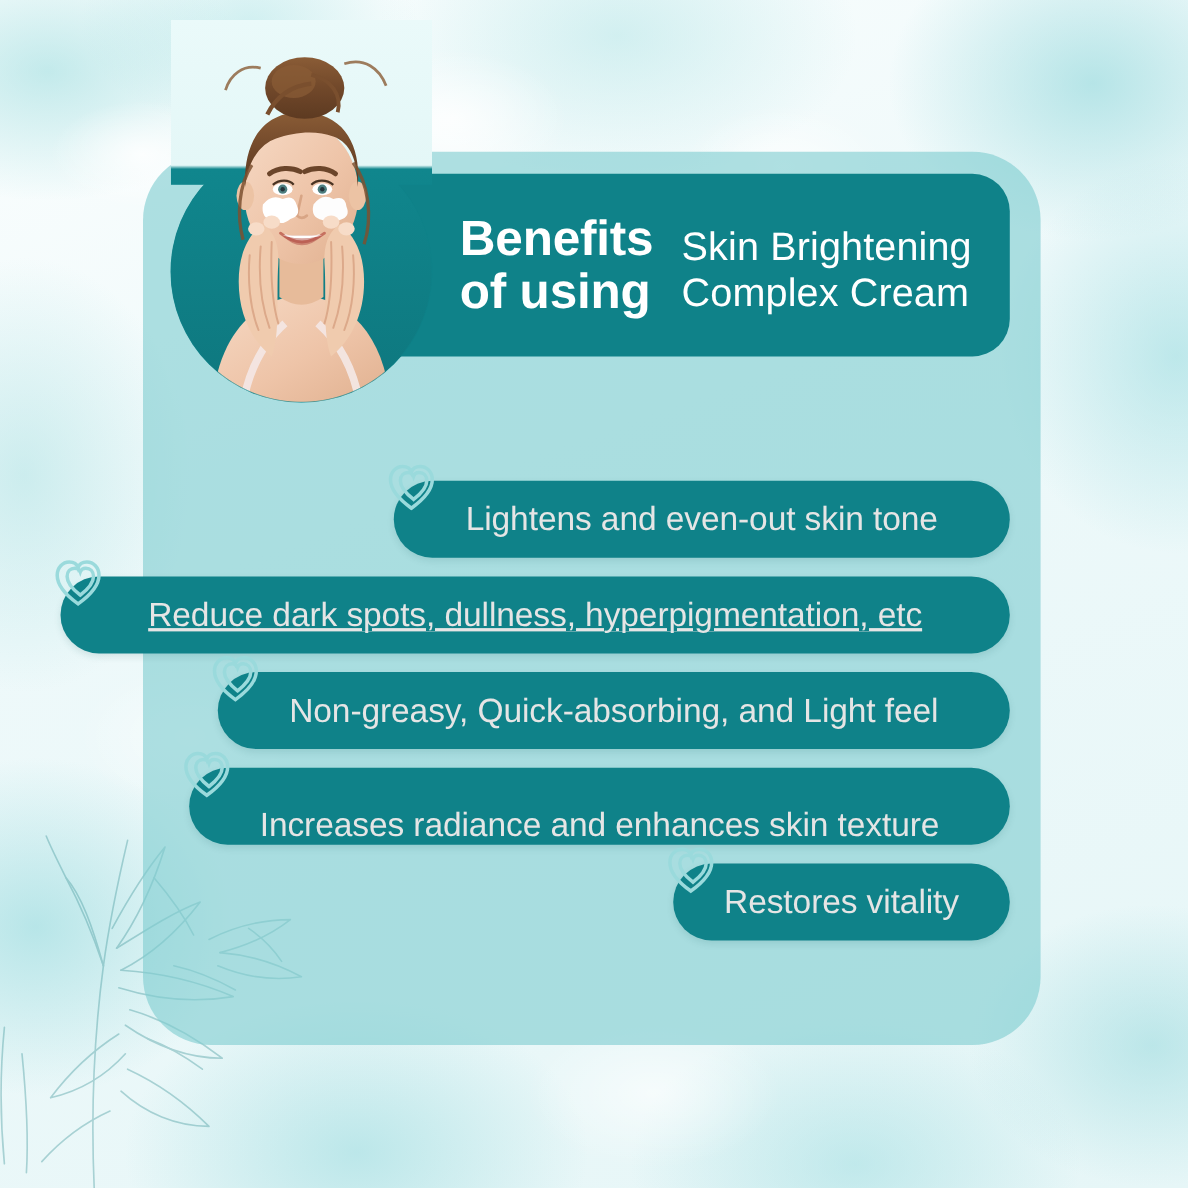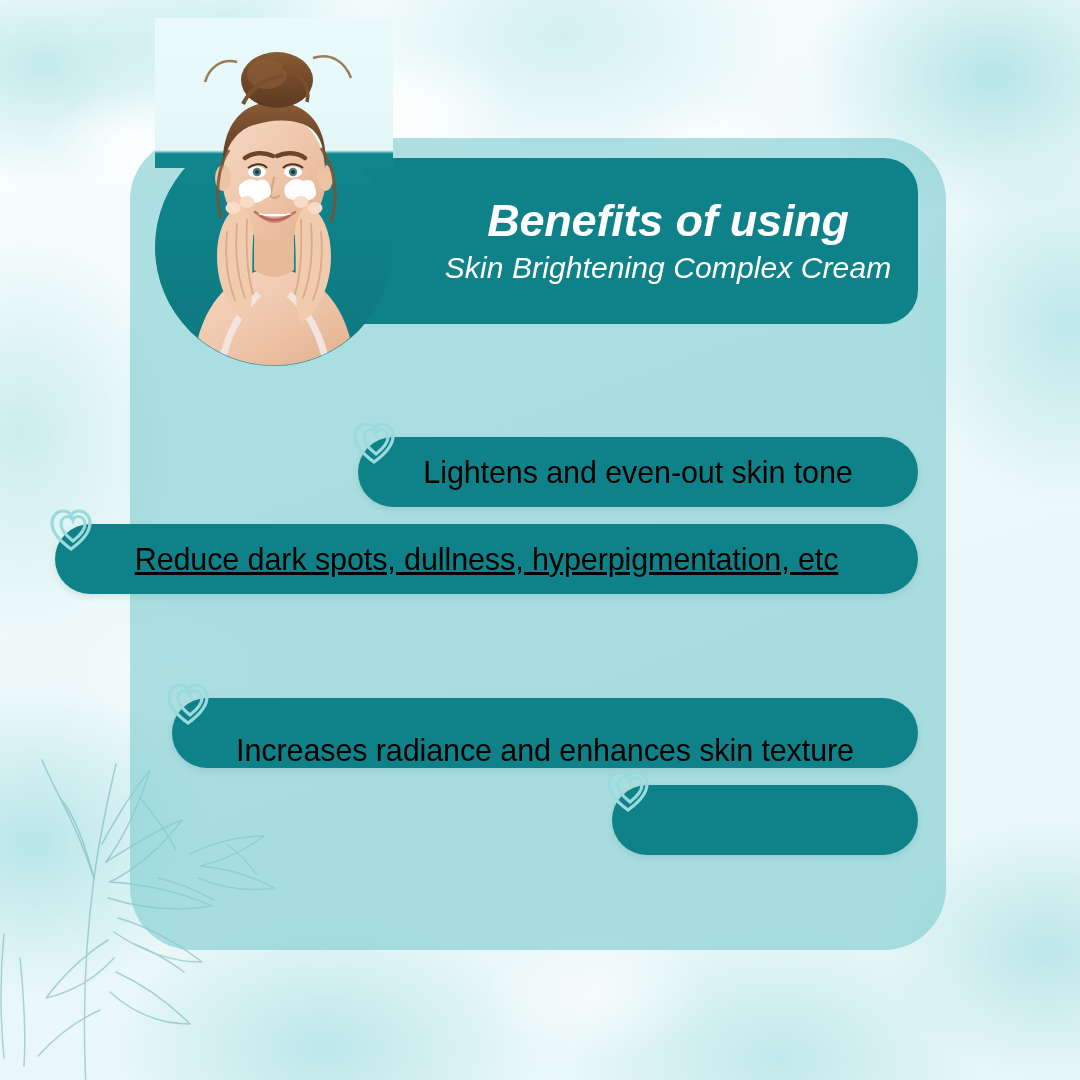--- a/index.html
+++ b/index.html
@@ -63,34 +63,32 @@
 
   
   .header-bar {
     position:absolute;
     left:268px; top:158px;
     width:650px; height:166px;
     background:#0f8289;
     border-radius:34px;
     color:#ffffff;
     display:flex;
-    flex-direction:column;
     align-items:center;
     justify-content:center;
     padding-left:150px;
-    font-style:italic;
   }
   .header-title {
     font-size:45px;
     font-weight:bold;
     letter-spacing:-.2px;
     line-height:1.06;
   }
   .header-subtitle {
-    font-size:30px;
+    font-size:36px;
     font-weight:normal;
     letter-spacing:.1px;
     margin-top:7px;
   }
 
   
   .portrait-wrap {
     position:absolute;
     left:155px; top:128px;
     width:238px; height:238px;
@@ -125,21 +123,21 @@
 
   
   .pills { position:absolute; left:0; top:0; width:1080px; height:1080px; }
   .pill {
     position:absolute;
     height:70px;
     background:#0f8289;
     border-radius:35px;
     display:flex;
     align-items:center;
-    color:#000000;
+    color:#e5e5e5;
     box-shadow:0 3px 7px rgba(20,90,95,.13);
   }
   .pill-label {
     font-size:30.5px;
     font-weight:normal;
     white-space:nowrap;
     letter-spacing:-.1px;
     width:100%;
     text-align:center;
     padding:0 26px;
@@ -302,34 +300,44 @@
     <div class="pill pill-1">
       <svg class="heart-icon" viewBox="0 0 46 46">
         <g fill="none" stroke="#9adadc" stroke-width="3.2">
           <path d="M22 42 C8 32 3 24 3 16 C3 9 8 4 14 4 C18 4 21 6 22 9 C23 6 26 4 30 4 C36 4 41 9 41 16 C41 24 36 32 22 42 Z"></path>
           <path d="M24 34 C15 27 12 22 12 17 C12 12.5 15 9.5 19 9.5 C21.5 9.5 23.3 10.8 24 12.8 C24.7 10.8 26.5 9.5 29 9.5 C33 9.5 36 12.5 36 17 C36 22 33 27 24 34 Z"></path>
         </g>
       </svg>
       <span class="pill-label">Reduce dark spots, dullness, hyperpigmentation, etc</span>
     </div>
 
+    <div class="pill pill-2">
+      <svg class="heart-icon" viewBox="0 0 46 46">
+        <g fill="none" stroke="#9adadc" stroke-width="3.2">
+          <path d="M22 42 C8 32 3 24 3 16 C3 9 8 4 14 4 C18 4 21 6 22 9 C23 6 26 4 30 4 C36 4 41 9 41 16 C41 24 36 32 22 42 Z"></path>
+          <path d="M24 34 C15 27 12 22 12 17 C12 12.5 15 9.5 19 9.5 C21.5 9.5 23.3 10.8 24 12.8 C24.7 10.8 26.5 9.5 29 9.5 C33 9.5 36 12.5 36 17 C36 22 33 27 24 34 Z"></path>
+        </g>
+      </svg>
+      <span class="pill-label">Non-greasy, Quick-absorbing, and Light feel</span>
+    </div>
 
     <div class="pill pill-3">
       <svg class="heart-icon" viewBox="0 0 46 46">
         <g fill="none" stroke="#9adadc" stroke-width="3.2">
           <path d="M22 42 C8 32 3 24 3 16 C3 9 8 4 14 4 C18 4 21 6 22 9 C23 6 26 4 30 4 C36 4 41 9 41 16 C41 24 36 32 22 42 Z"></path>
           <path d="M24 34 C15 27 12 22 12 17 C12 12.5 15 9.5 19 9.5 C21.5 9.5 23.3 10.8 24 12.8 C24.7 10.8 26.5 9.5 29 9.5 C33 9.5 36 12.5 36 17 C36 22 33 27 24 34 Z"></path>
         </g>
       </svg>
       <span class="pill-label">Increases radiance and enhances skin texture</span>
     </div>
 
     <div class="pill pill-4">
       <svg class="heart-icon" viewBox="0 0 46 46">
         <g fill="none" stroke="#9adadc" stroke-width="3.2">
           <path d="M22 42 C8 32 3 24 3 16 C3 9 8 4 14 4 C18 4 21 6 22 9 C23 6 26 4 30 4 C36 4 41 9 41 16 C41 24 36 32 22 42 Z"></path>
           <path d="M24 34 C15 27 12 22 12 17 C12 12.5 15 9.5 19 9.5 C21.5 9.5 23.3 10.8 24 12.8 C24.7 10.8 26.5 9.5 29 9.5 C33 9.5 36 12.5 36 17 C36 22 33 27 24 34 Z"></path>
         </g>
       </svg>
+      <span class="pill-label">Restores vitality</span>
     </div>
 
   </div>
 </div>
 
 </body></html>

